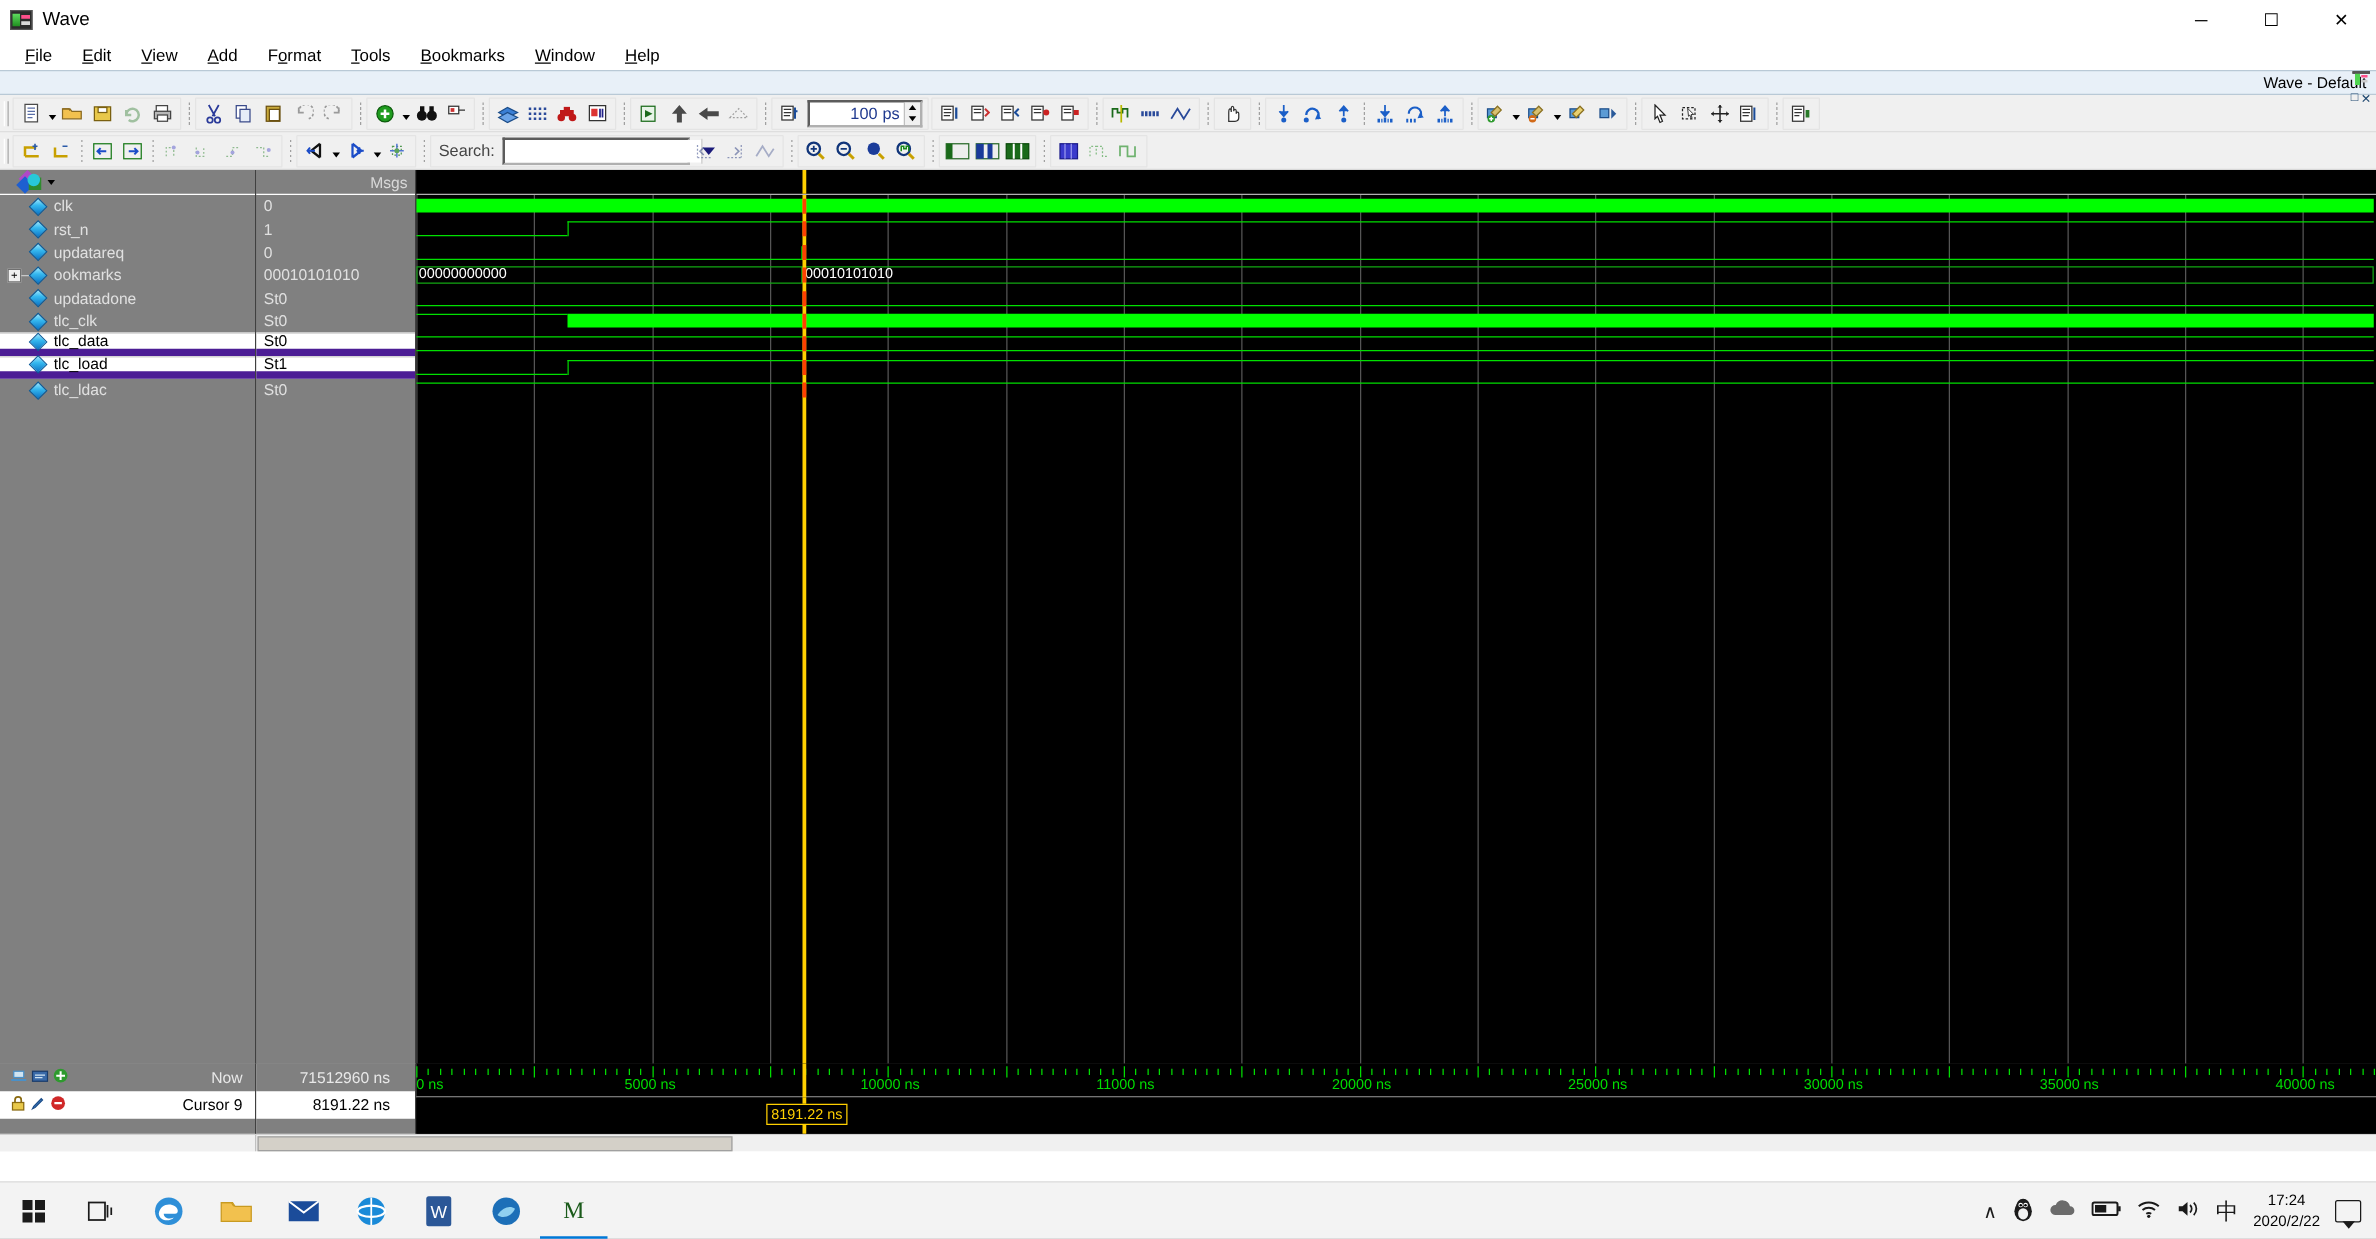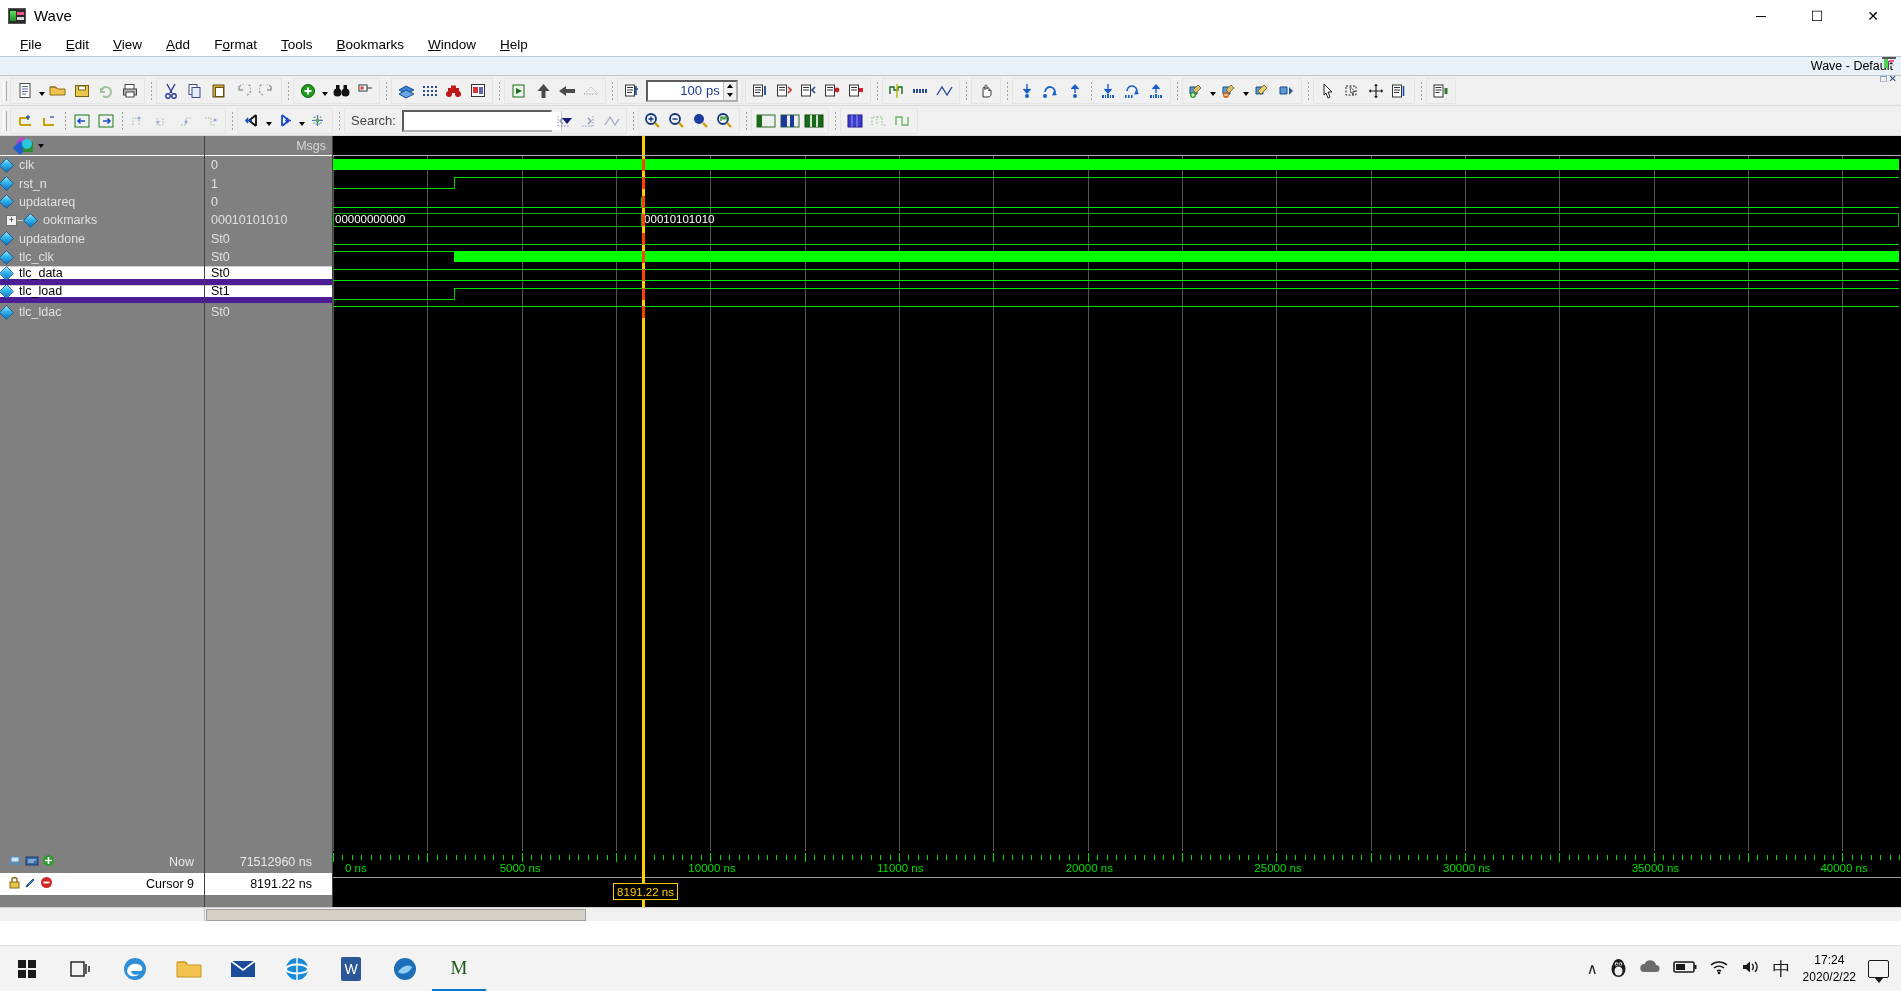--- a/index.html
+++ b/index.html
@@ -146,21 +146,21 @@
   .pi4 { background:#28c8d8; left:8px; top:1px; border-radius:50%; width:7px;height:7px; }
   .head-arrow { margin-left:4px; border-left:3.5px solid transparent;border-right:3.5px solid transparent;border-top:4px solid #000; }
   .msgs-label { margin-left:auto; margin-right:6px; font-size:12.5px; color:#d8d8d8; }
 
   .sig-list { flex:1 1 auto; }
   .sig-row {
     height:18.4px; display:flex; align-items:center;
     font-size:12.5px; color:#e0e0e0; white-space:nowrap;
   }
   .sig-row.sel { background:#ffffff; color:#000; border-top:1px solid #d0d0d0; border-bottom:6px solid #4c1d95;}
-  .names-col .sig-row { position:relative; }
+  .names-col .sig-row { padding-left:24px; position:relative; }
   .names-col .sig-row.has-exp { padding-left:24px; }
   .expander {
     position:absolute; left:6px; top:4px; width:11px; height:11px;
     background:#f0f0f0; border:1px solid #707070;
     font-size:9px; line-height:9px; text-align:center; color:#000;
   }
   .exp-line { position:absolute; left:17px; top:9px; width:7px; height:1px; background:#c8c8c8; }
   .diamond {
     width:13px; height:13px; margin-right:6px; flex:0 0 auto;
     background:linear-gradient(135deg,#9fe8ff 0%, #35b8ef 40%, #0b72c4 100%);
@@ -1211,21 +1211,21 @@
         <div class="tick min" style="left: 1499.96px;"></div>
         <div class="tick maj" style="left: 1509.4px;"></div>
         <div class="tick min" style="left: 1518.83px;"></div>
         <div class="tick min" style="left: 1528.27px;"></div>
         <div class="tick min" style="left: 1537.7px;"></div>
         <div class="tick min" style="left: 1547.13px;"></div>
         <div class="tick min" style="left: 1556.57px;"></div>
         <div class="tick min" style="left: 1566px;"></div>
       </div>
     <div class="ruler-labels" id="rulerLabels">
-        <div class="rlabel" style="left: 12px;">0 ns</div>
+        <div class="rlabel" style="left: 0px;">0 ns</div>
         <div class="rlabel" style="left: 166.675px;">5000 ns</div>
         <div class="rlabel" style="left: 355.349px;">10000 ns</div>
         <div class="rlabel" style="left: 544.024px;">11000 ns</div>
         <div class="rlabel" style="left: 732.699px;">20000 ns</div>
         <div class="rlabel" style="left: 921.373px;">25000 ns</div>
         <div class="rlabel" style="left: 1110.05px;">30000 ns</div>
         <div class="rlabel" style="left: 1298.72px;">35000 ns</div>
         <div class="rlabel" style="left: 1487.4px;">40000 ns</div>
       </div>
     <div class="ruler-div"></div>

